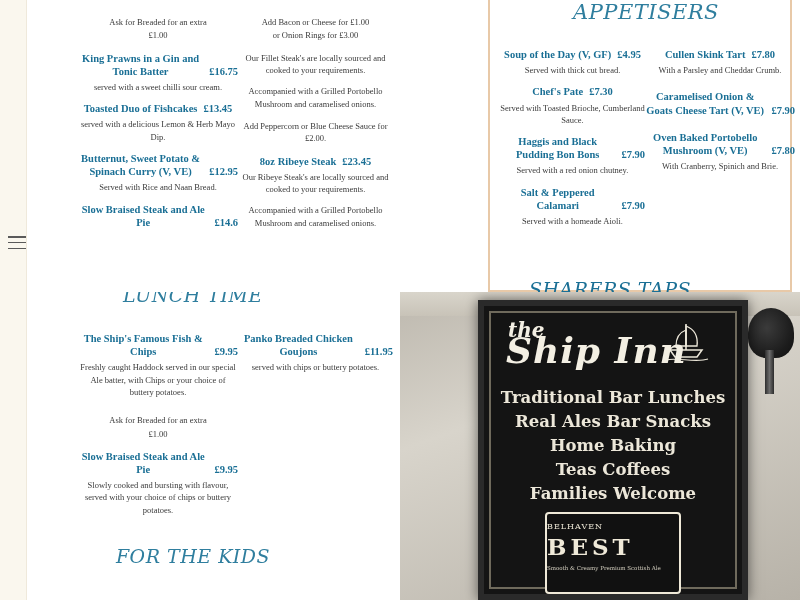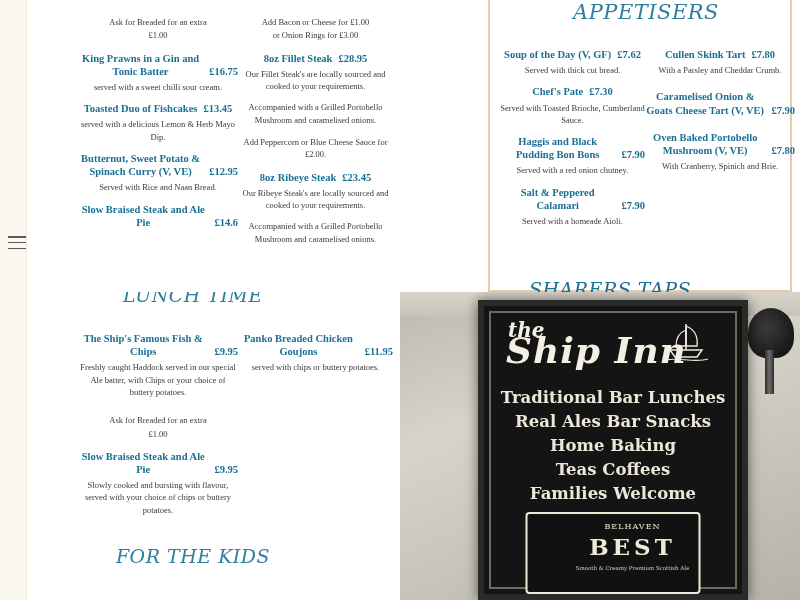--- a/index.html
+++ b/index.html
@@ -200,21 +200,21 @@
   }
   #photo .l1 { top: 82px; font-size: 16.5px; }
   #photo .l2 { top: 106px; font-size: 16.5px; }
   #photo .l3 { top: 130px; font-size: 16.5px; }
   #photo .l4 { top: 154px; font-size: 16.5px; }
   #photo .l5 { top: 178px; font-size: 16.5px; }
   #photo .badge {
     position: absolute; left: 50%; transform: translateX(-50%);
     top: 206px; width: 132px; height: 78px;
     background: #111; border: 2px solid #efe9d8; border-radius: 4px;
-    color: #efe9d8; text-align: center; padding-left: 39px;
+    color: #efe9d8; text-align: left;
   }
   #photo .badge .bh {
     font-size: 8px; letter-spacing: 1px; margin-top: 8px;
     font-family: "DejaVu Serif", serif;
   }
   #photo .badge .bb {
     font-size: 23px; font-weight: bold; letter-spacing: 4px; margin-top: 2px;
     font-family: "DejaVu Serif", serif;
   }
   #photo .badge .bs {
@@ -275,24 +275,20 @@
       <div class="item-row">
         <div class="item-name">Slow Braised Steak and Ale Pie</div>
         <div class="item-price">£14.6</div>
       </div>
     </div>
 
     <div class="col" id="tl-col2">
       <div class="plain-note" style="margin-top:16px;">Add Bacon or Cheese for £1.00</div>
       <div class="plain-note" style="margin-top:-9px;">or Onion Rings for £3.00</div>
 
-      <div class="item-row" style="margin-top:4px;">
-        <div class="item-name">8oz Fillet Steak</div>
-        <div class="item-price">£28.95</div>
-      </div>
       <div class="item-desc">Our Fillet Steak's are locally sourced and cooked to your requirements.</div>
 
       <div class="plain-note">Accompanied with a Grilled Portobello Mushroom and caramelised onions.</div>
       <div class="plain-note">Add Peppercorn or Blue Cheese Sauce for £2.00.</div>
 
       <div class="item-row">
         <div class="item-name">8oz Ribeye Steak</div>
         <div class="item-price">£23.45</div>
       </div>
       <div class="item-desc">Our Ribeye Steak's are locally sourced and cooked to your requirements.</div>
@@ -303,21 +299,21 @@
 
   <div class="menu-panel" id="top-right-menu">
     <div class="frame"></div>
     <div class="left-pad cream"></div>
 
     <div class="section-title appetisers-title">APPETISERS</div>
 
     <div class="col" id="tr-col1" style="top:48px;">
       <div class="item-row">
         <div class="item-name">Soup of the Day (V, GF)</div>
-        <div class="item-price">£7.62</div>
+        <div class="item-price">£4.95</div>
       </div>
       <div class="item-desc">Served with thick cut bread.</div>
 
       <div class="item-row">
         <div class="item-name">Chef's Pate</div>
         <div class="item-price">£7.30</div>
       </div>
       <div class="item-desc">Served with Toasted Brioche, Cumberland Sauce.</div>
 
       <div class="item-row">

